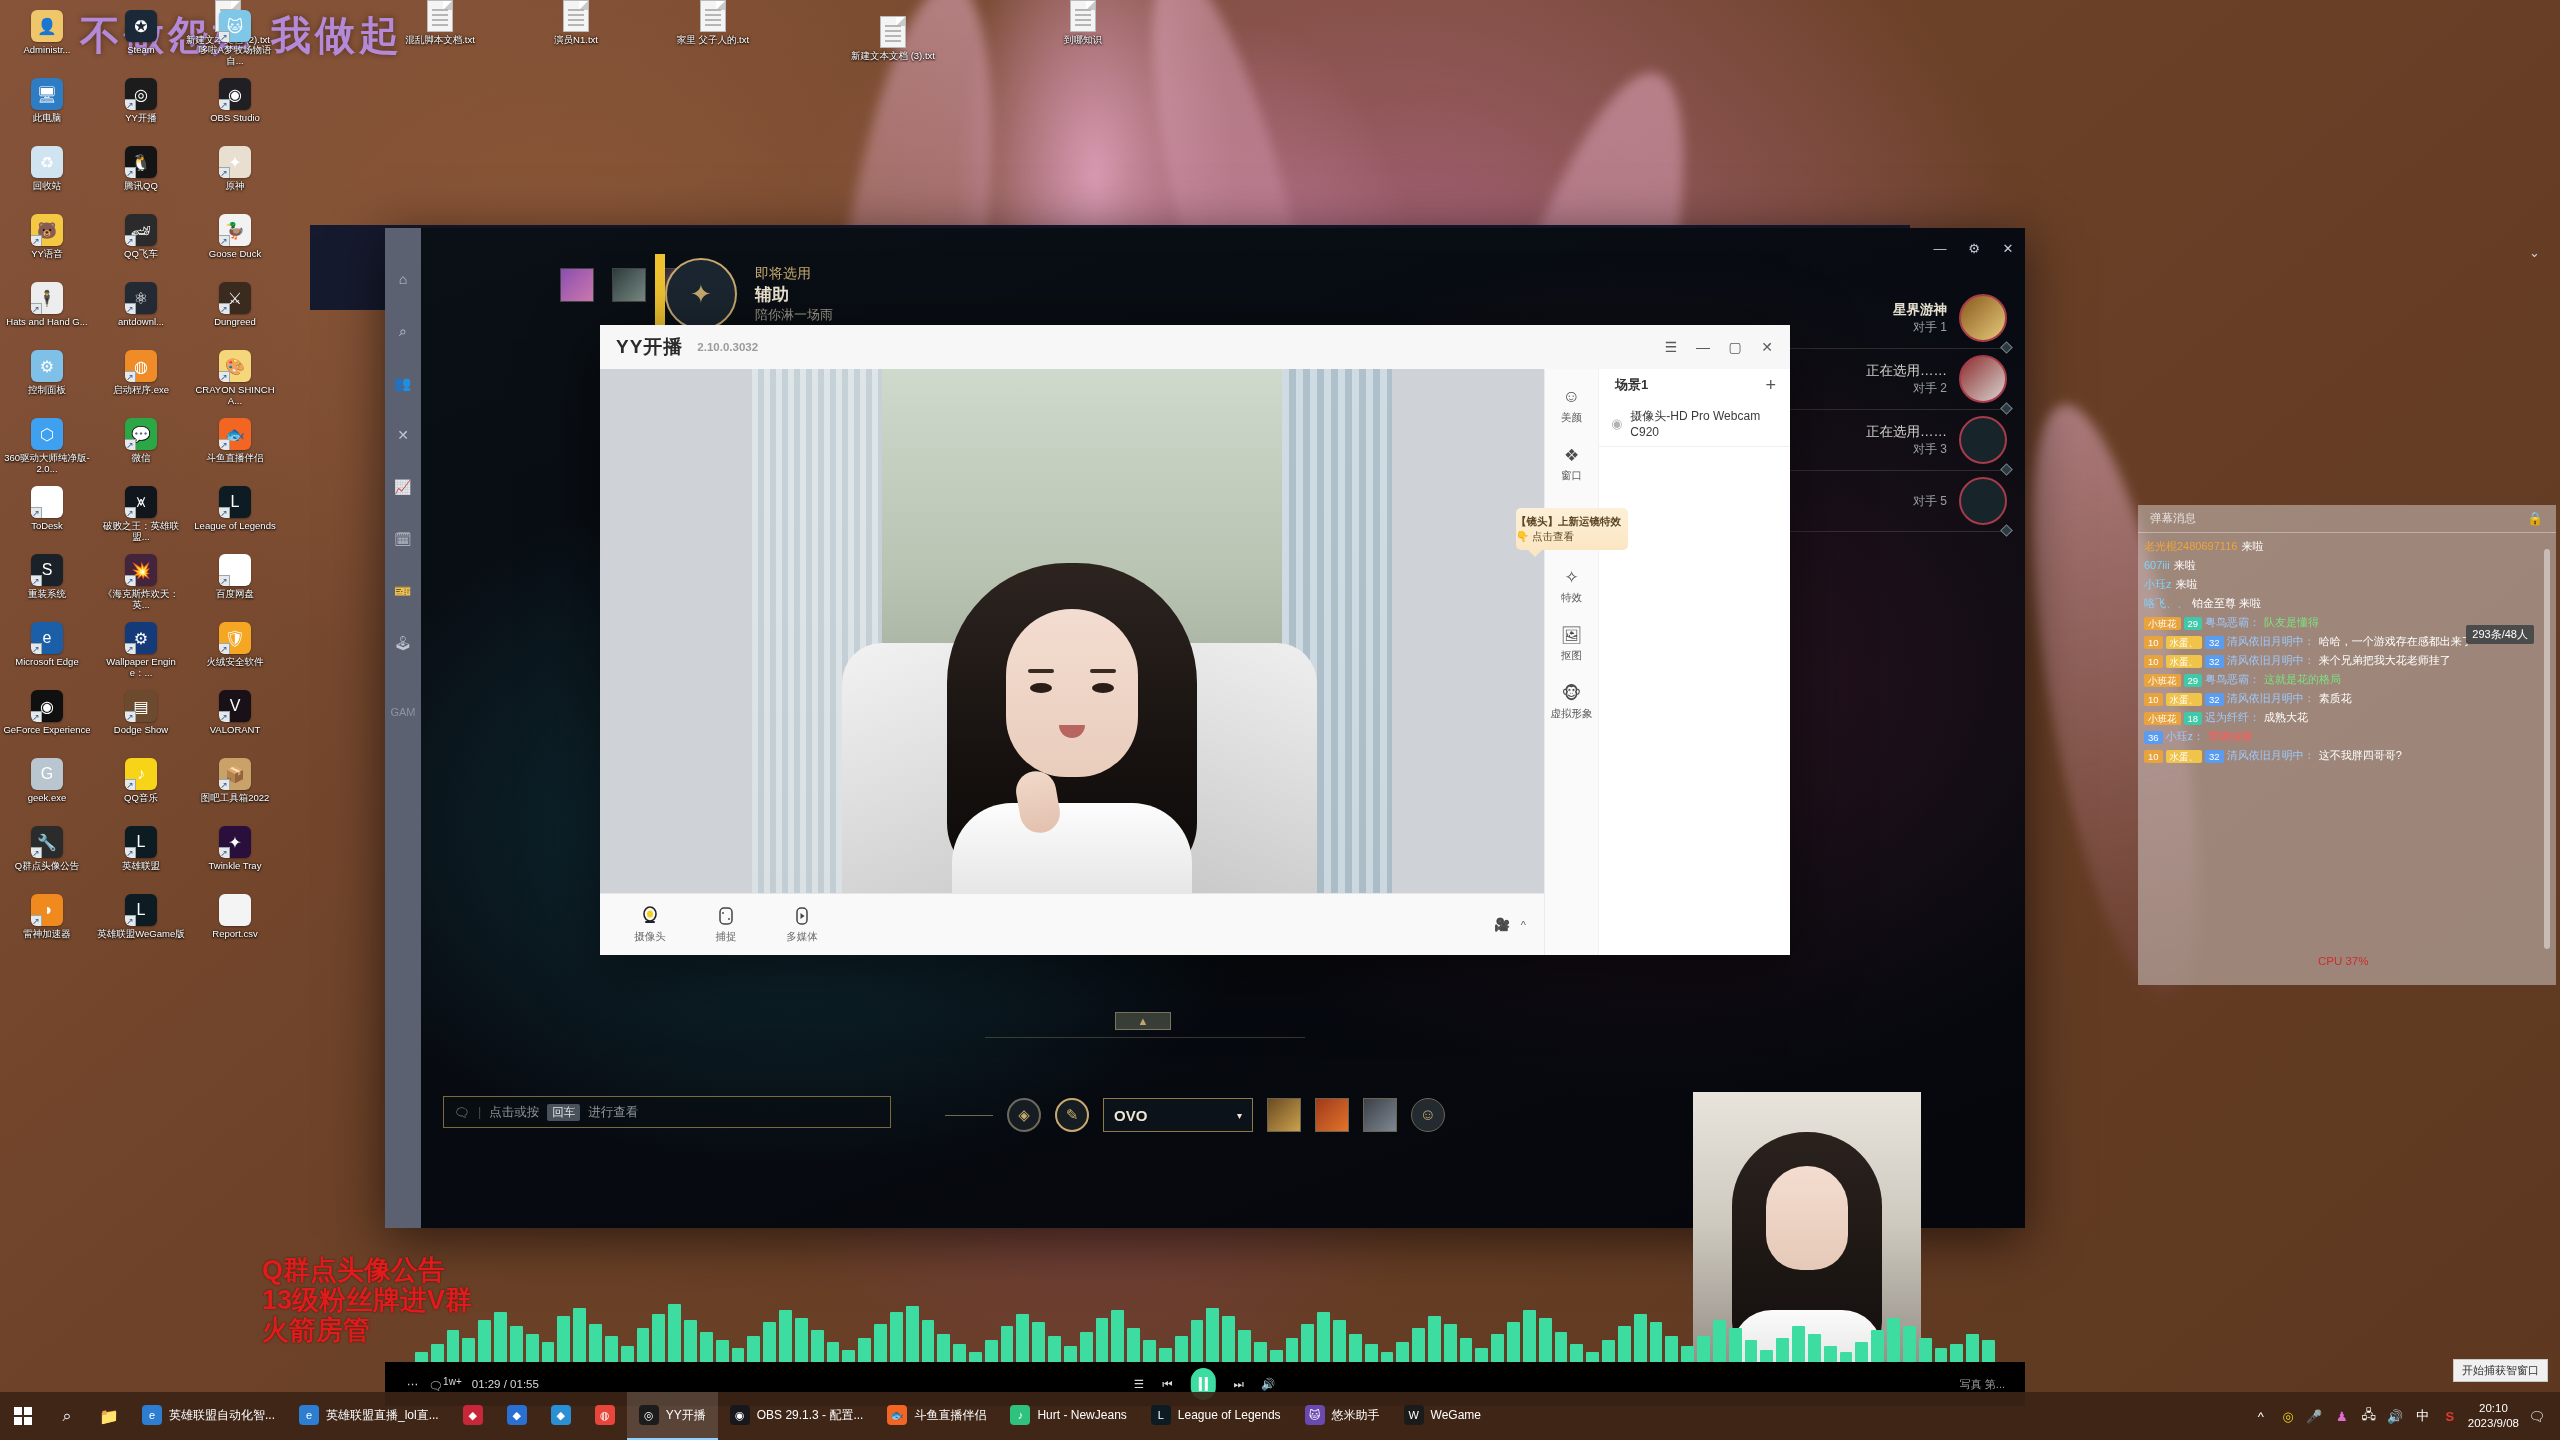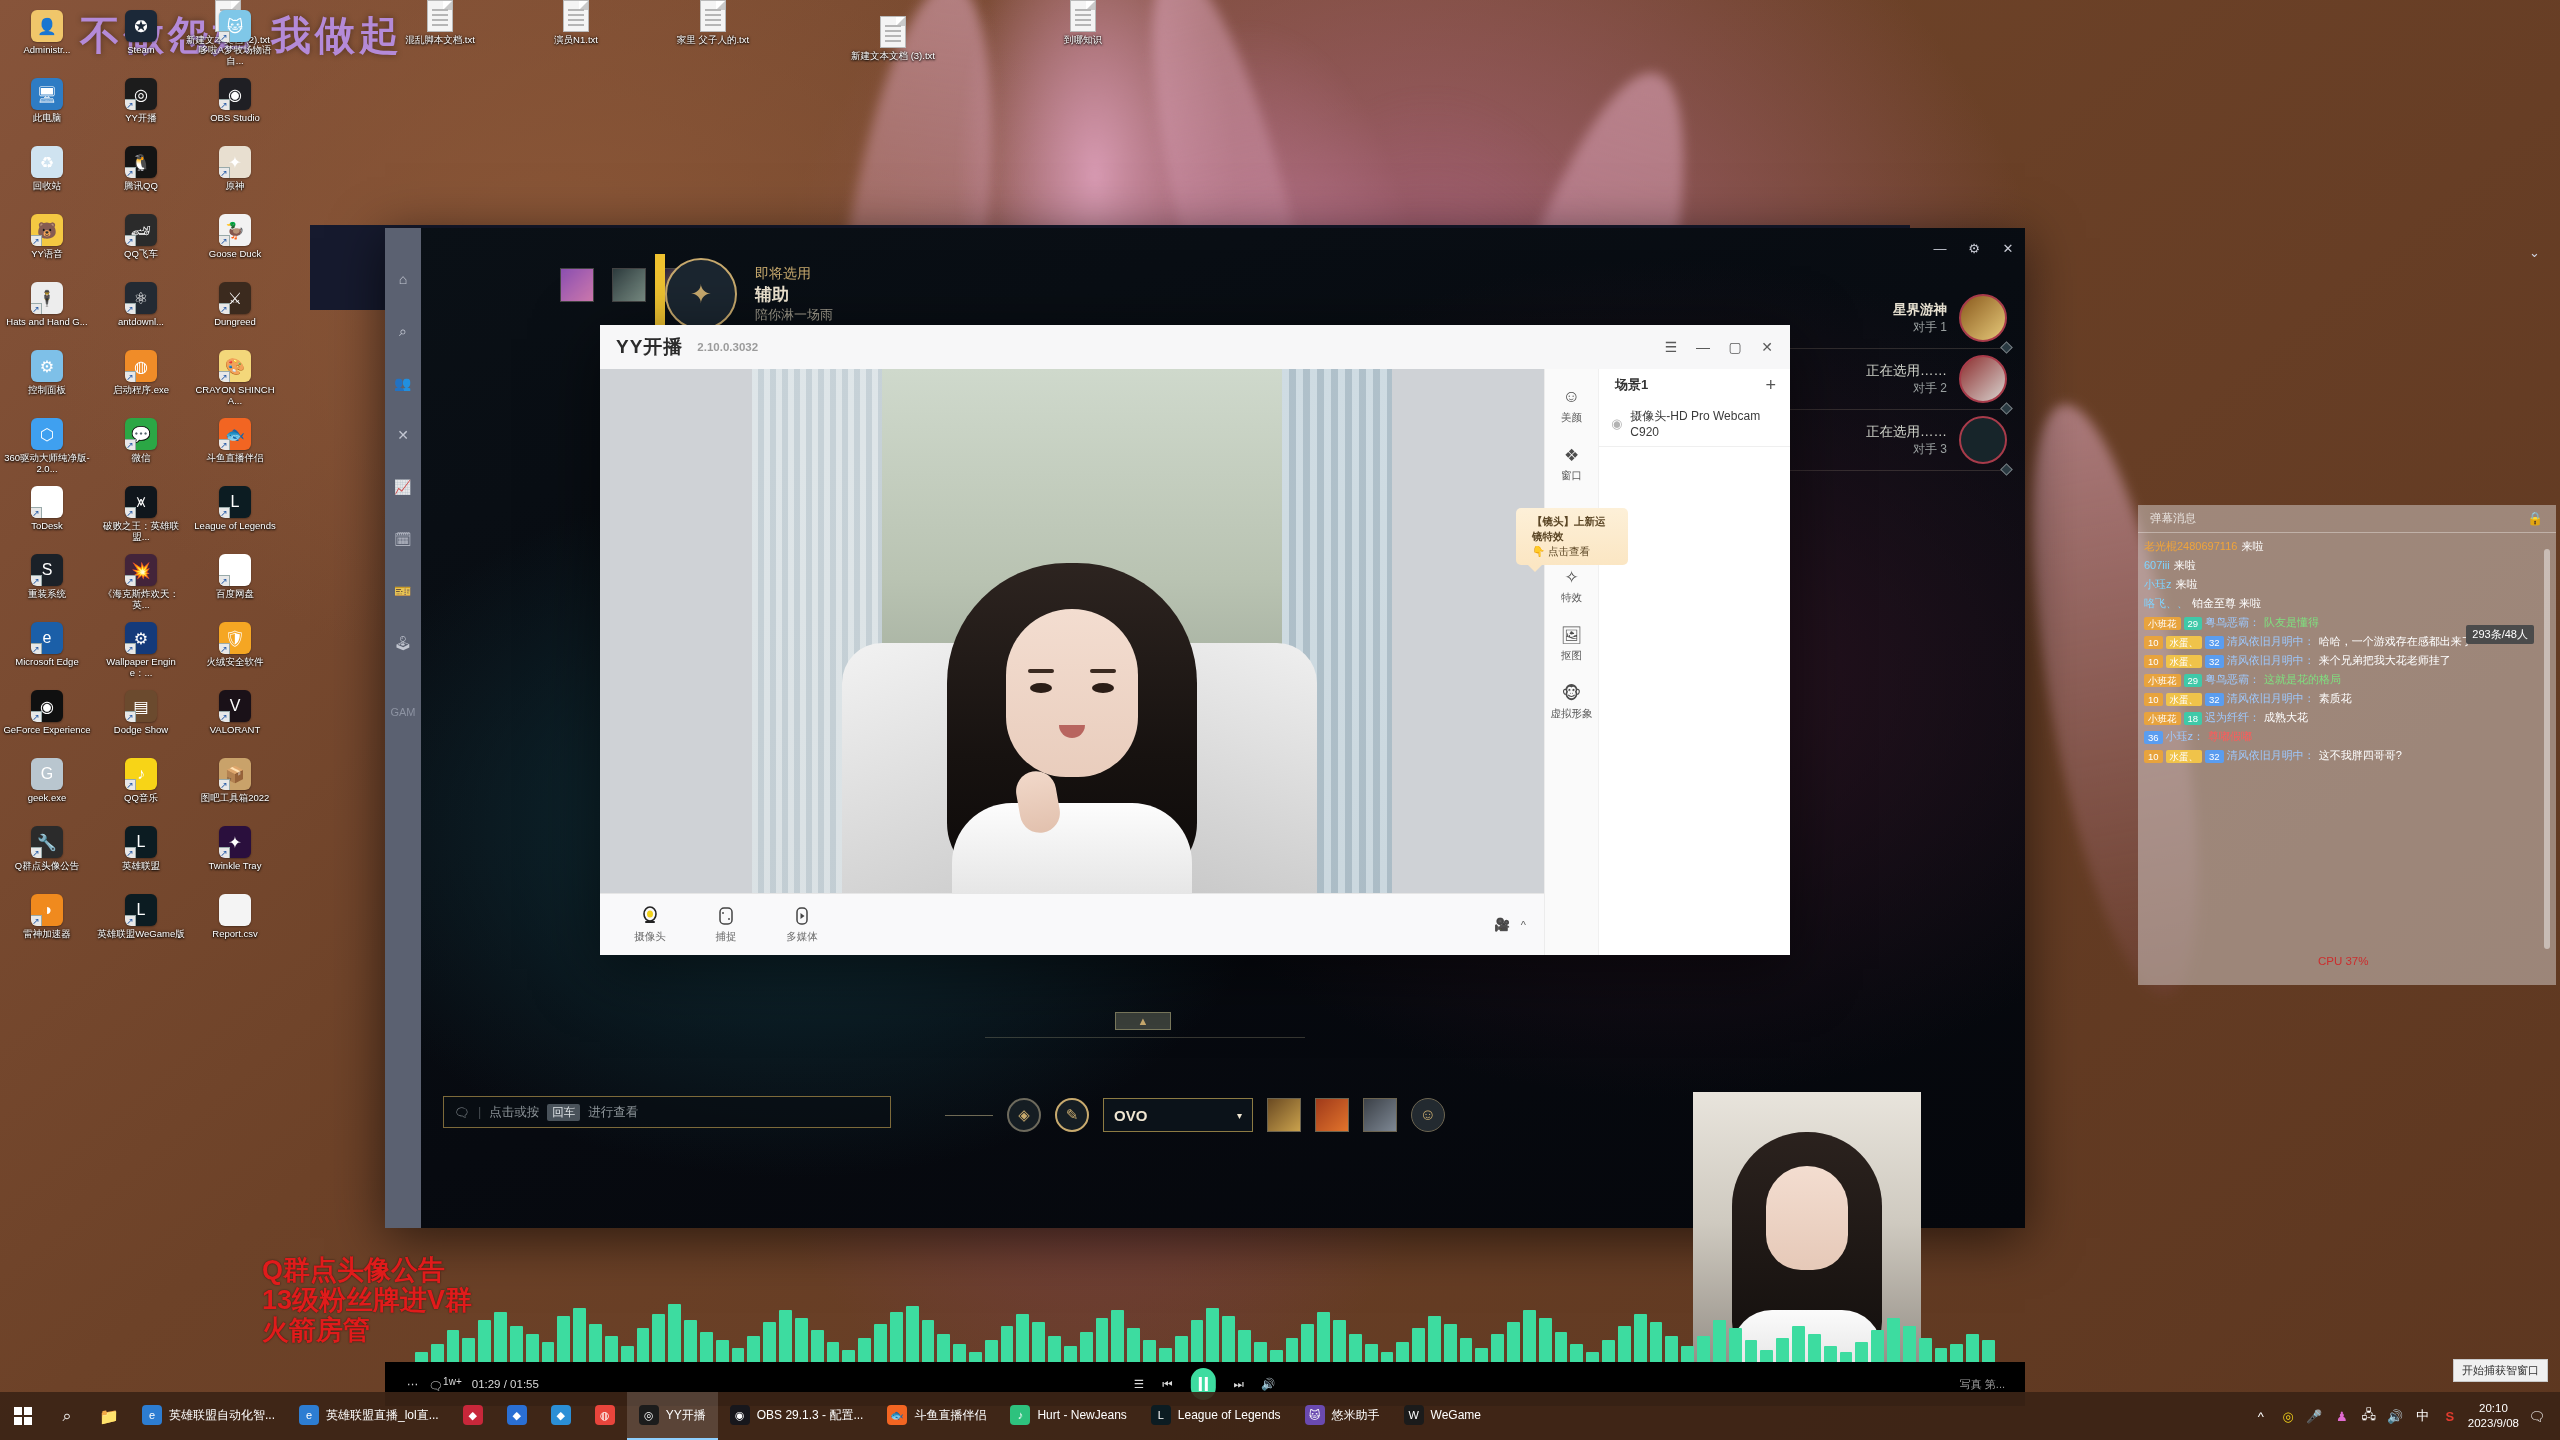--- a/index.html
+++ b/index.html
@@ -318,21 +318,21 @@
   }
   .scene-head .plus{ font-size:18px; color:#555; font-weight:normal;}
   .scene-item{
     display:flex; align-items:center; gap:8px; padding:7px 12px;
     border-bottom:1px solid #efefef; font-size:12px; color:#3b3b3b;
   }
   .scene-item .ic{ color:#b3b3b3; font-size:13px;}
   #yy-tip{
     position:absolute; left:1516px; top:508px; width:112px; z-index:24;
     background:linear-gradient(180deg,#fdf0d8,#fbe6c3); border-radius:5px;
-    padding:6px 16px; font-size:10.5px; color:#5a4524; line-height:15px;
+    padding:6px 0; font-size:10.5px; color:#5a4524; line-height:15px;
   }
   #yy-tip .b{ font-weight:bold;}
   #yy-tip:after{
     content:""; position:absolute; left:12px; bottom:-7px;
     border:7px solid transparent; border-top-color:#fbe6c3; border-bottom:0;
   }
 
   
   #pip{
     position:absolute; left:1693px; top:1092px; width:228px; height:290px; z-index:14;
@@ -700,20 +700,27 @@
         <div class="enemy-txt">
           <div class="n1 dim">正在选用……</div>
           <div class="n2">对手 2</div>
         </div>
         <div class="enemy-orb" style="background:linear-gradient(135deg,#8d2f2f,#d8d3cf)"></div>
       </div>
       <div class="enemy-row">
         <div class="enemy-txt">
           <div class="n1 dim">正在选用……</div>
           <div class="n2">对手 3</div>
+        </div>
+        <div class="enemy-orb" style="background:#17252a"></div>
+      </div>
+      <div class="enemy-row">
+        <div class="enemy-txt">
+          <div class="n1 dim"></div>
+          <div class="n2">对手 5</div>
         </div>
         <div class="enemy-orb" style="background:#17252a"></div>
       </div>
     </div>
 
 
   <div class="chatbox">
     <span>🗨</span>
     <span style="opacity:.45">|</span>
     <span>点击或按</span>

